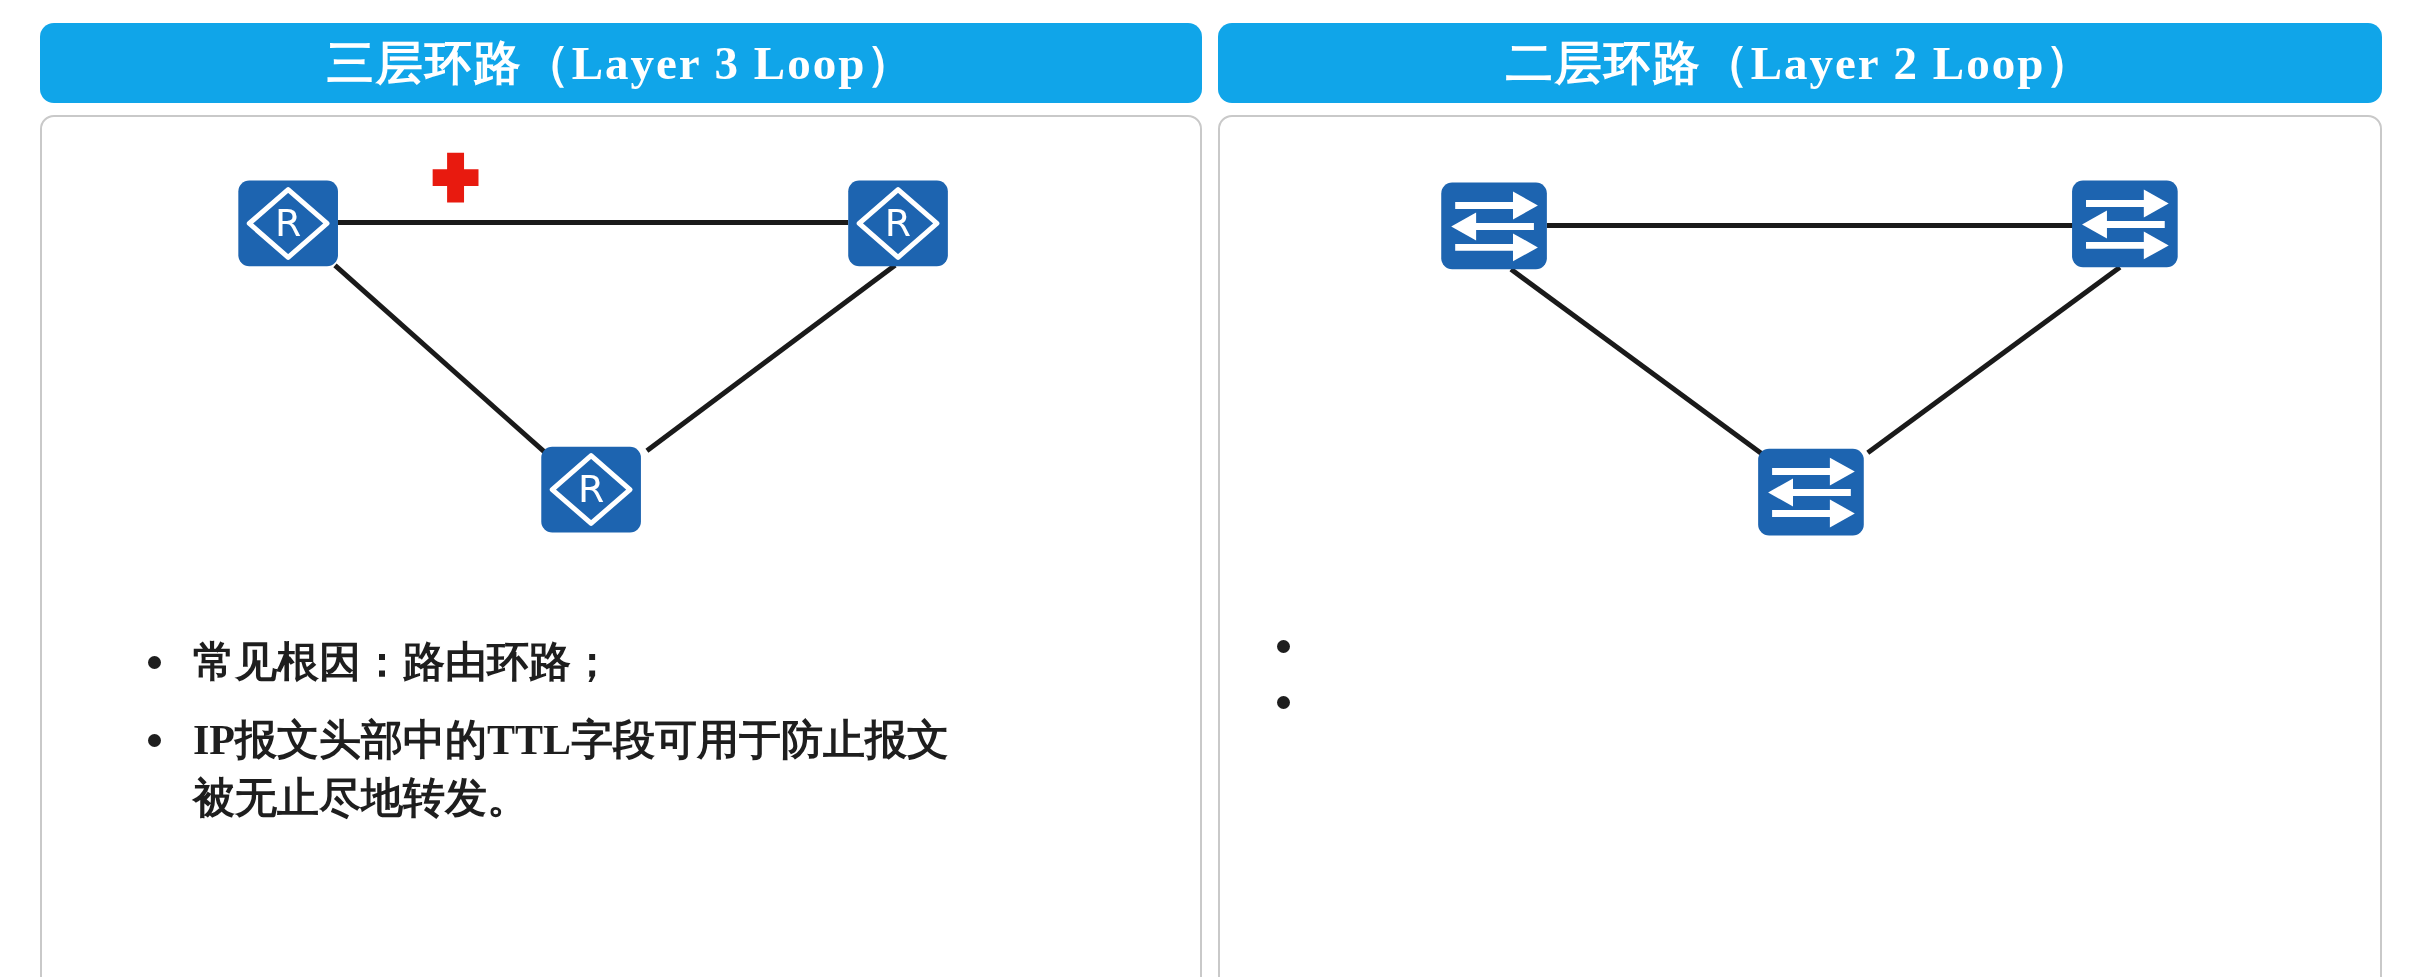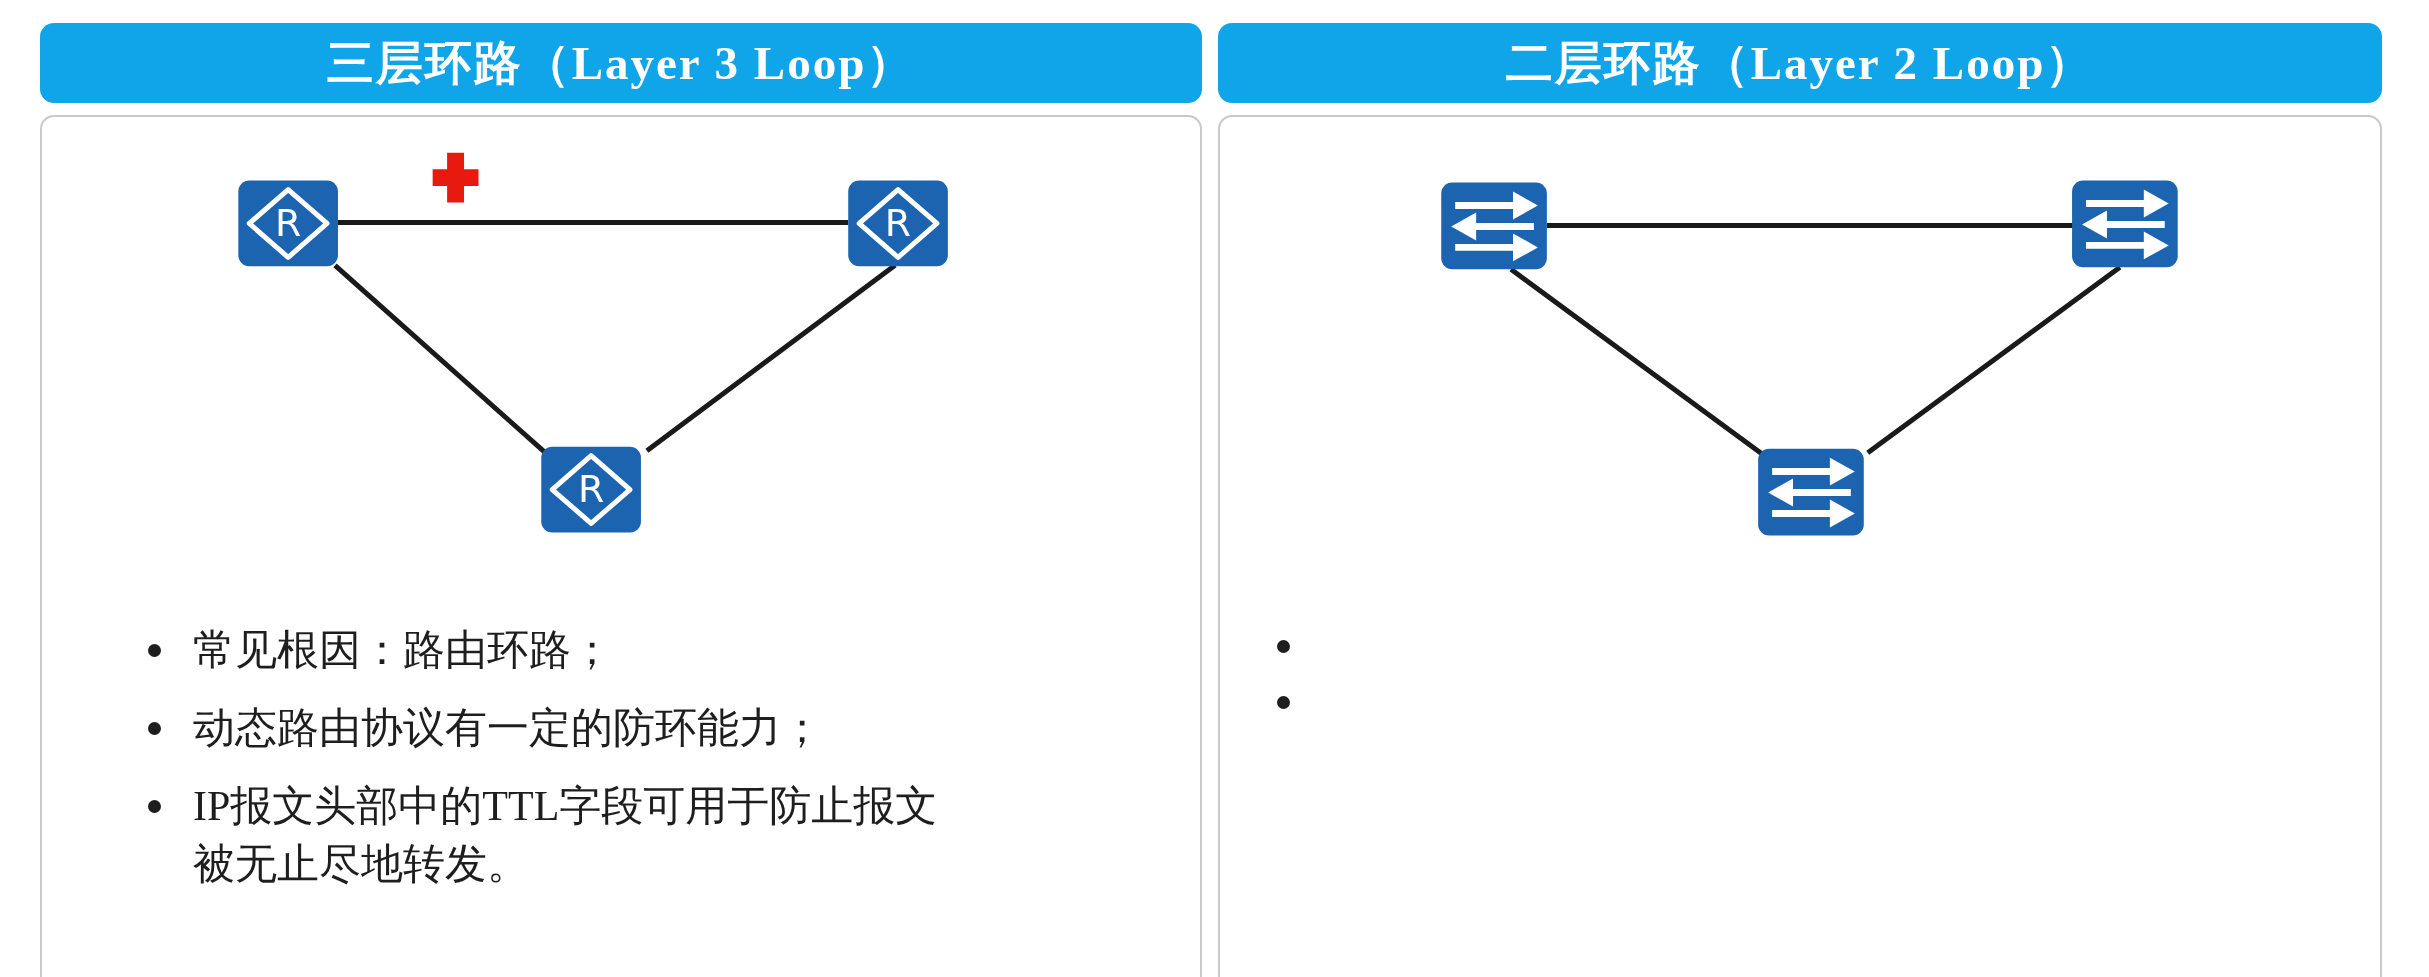--- a/index.html
+++ b/index.html
@@ -51,21 +51,21 @@
   }
   .sw-arrows line{stroke:var(--icon-white,#ffffff);stroke-width:7;}
   .sw-arrows polygon{fill:var(--icon-white,#ffffff);}
   .cross{fill:var(--cross,#e81a0f);}
   .bullets{
     list-style:none;
     margin:0;
     position:absolute;
     left:0;right:20px;
   }
-  .panel.left .bullets{top:504px;padding:0 0 0 106px;}
+  .panel.left .bullets{top:516px;padding:0 0 0 106px;font-weight:bold;}
   .panel.right .bullets{top:500px;padding:0 0 0 57px;}
   .bullets li{
     display:flex;
     align-items:flex-start;
     margin-bottom:20px;
   }
   .dot{
     flex-shrink:0;
     width:13px;height:13px;
     border-radius:50%;
@@ -109,24 +109,20 @@
       <path class="cross" transform="translate(415,60)" d="M-8.5 -25 L8.5 -25 L8.5 -8.5 L23 -8.5 L23 8.5 L8.5 8.5 L8.5 25 L-8.5 25 L-8.5 8.5 L-23 8.5 L-23 -8.5 L-8.5 -8.5 Z"></path>
     </svg>
 
     <ul class="bullets">
       <li>
         <span class="dot"></span>
         <span class="btext">常见根因：路由环路；</span>
       </li>
       <li>
         <span class="dot"></span>
-        <span class="btext">动态路由协议有一定的防环能力；</span>
-      </li>
-      <li>
-        <span class="dot"></span>
         <span class="btext">IP报文头部中的TTL字段可用于防止报文
 被无止尽地转发。</span>
       </li>
     </ul>
   </div>
 </div>
 
 <div class="panel right">
   <div class="panel-header">
     <span class="panel-title">二层环路（Layer 2 Loop）</span>

